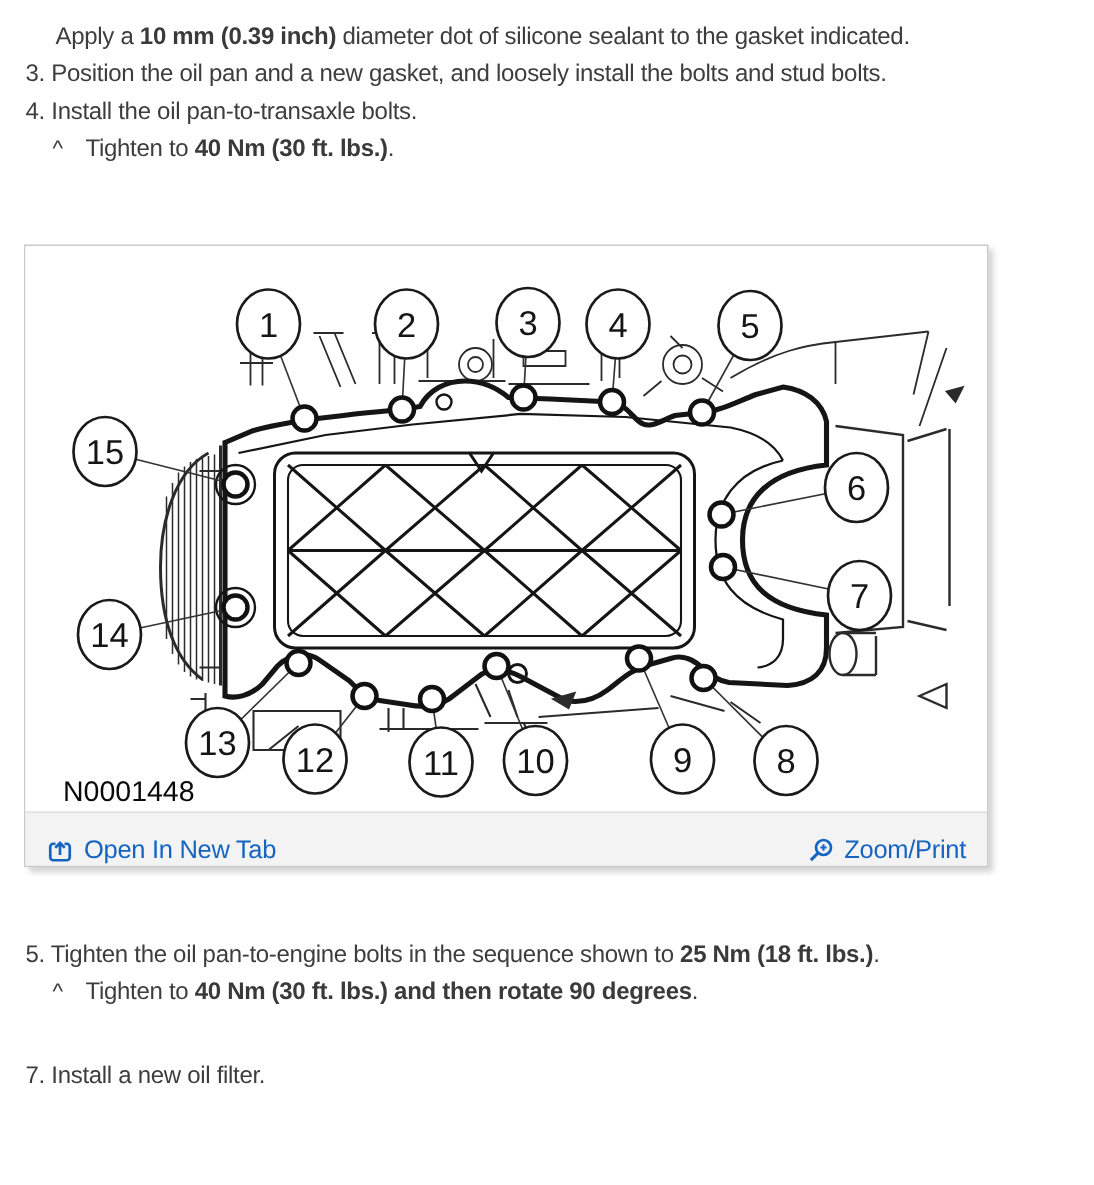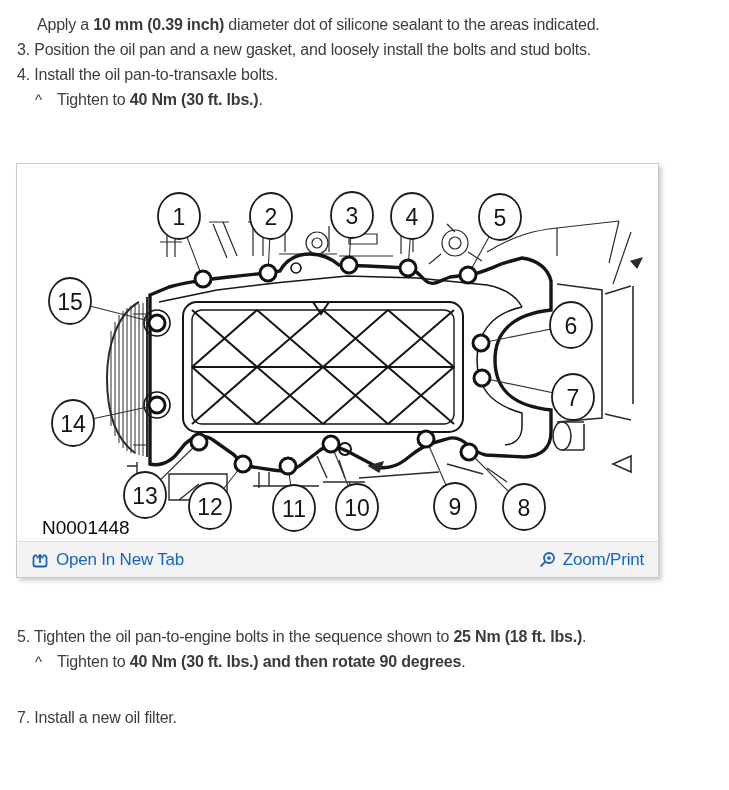--- a/index.html
+++ b/index.html
@@ -14,33 +14,33 @@
   .caret { display:inline-block; width:22px; font-size:15px; color:#3d3d3d; }
   .para-gap { height:31px; }
 
   #figure-card { position:absolute; left:16px; top:163px; width:643px; height:415px;
     background:#ffffff; border:1px solid #c9c9c9; box-shadow:3px 3px 4px rgba(0,0,0,0.18); }
   #figure-image-area { position:relative; width:641px; height:377px; background:#ffffff; overflow:hidden; }
   #figure-image-area svg { display:block; }
 
   #figure-footer { position:absolute; left:0; bottom:0; width:641px; height:36px;
     background:#f3f3f4; border-top:1px solid #dfdfdf;
-    display:flex; justify-content:space-between; align-items:center; padding:0 14px; }
+    display:flex; justify-content:space-between; align-items:flex-end; padding:0 14px; }
   .fig-link { display:flex; align-items:center; gap:7px; color:#1565c0; font-size:17px;
     text-decoration:none; cursor:pointer; letter-spacing:-0.2px; }
   .fig-link svg { flex:0 0 auto; }
 
   .pan-stroke { stroke:#151515; fill:none; }
   .detail-stroke { stroke:#2b2b2b; fill:none; }
 </style>
 </head>
 <body>
 
 <div id="top-text" class="text-block">
-  <div class="step-line indent-first"><span>Apply a </span><b>10 mm (0.39 inch)</b><span> diameter dot of silicone sealant to the areas indicated.</span></div>
+  <div class="step-line indent-first"><span>Apply a </span><b>10 mm (0.39 inch)</b><span> diameter dot of silicone sealant to the gasket indicated.</span></div>
   <div class="step-line"><span>3. Position the oil pan and a new gasket, and loosely install the bolts and stud bolts.</span></div>
   <div class="step-line"><span>4. Install the oil pan-to-transaxle bolts.</span></div>
   <div class="step-line caret-line"><span class="caret">^</span><span>Tighten to </span><b>40 Nm (30 ft. lbs.)</b><span>.</span></div>
 </div>
 
 <div id="figure-card">
   <div id="figure-image-area">
     <svg width="641" height="377" viewBox="0 0 641 377">
 
       <g class="detail-stroke" stroke-width="1.2">

